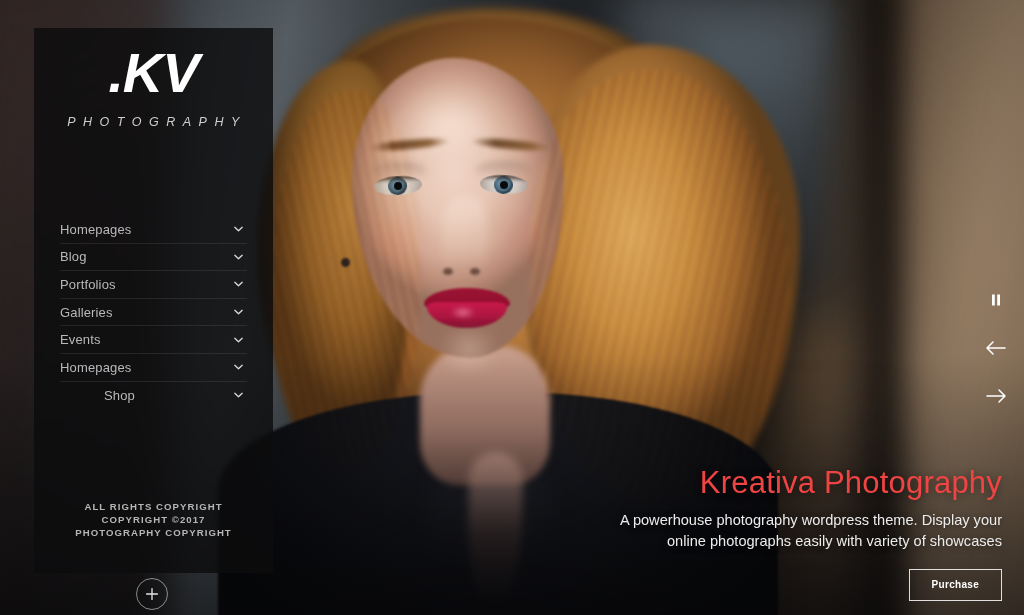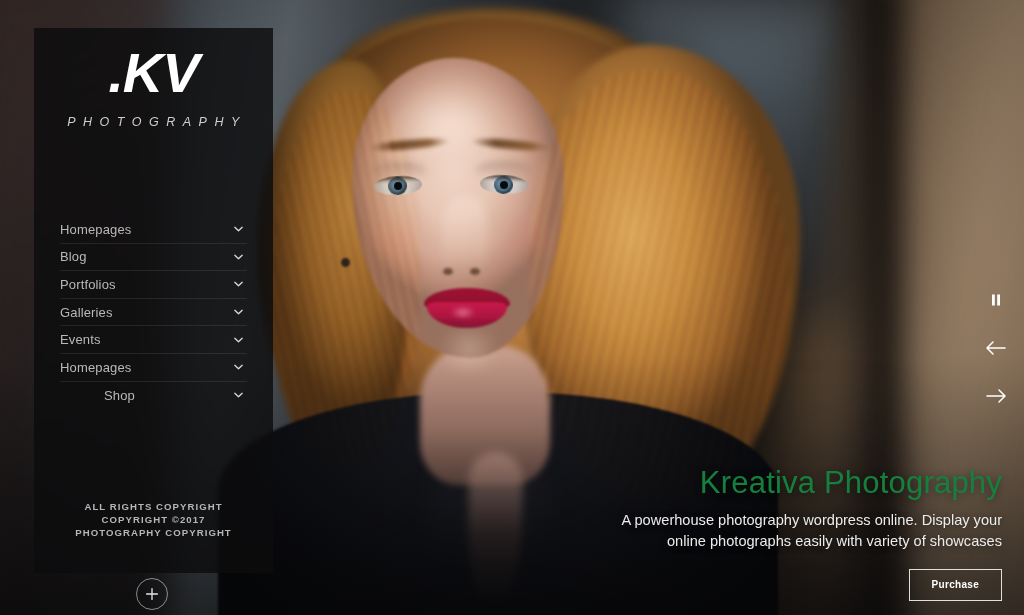--- a/index.html
+++ b/index.html
@@ -413,21 +413,21 @@
   
   .hero {
     position: absolute;
     right: 22px; bottom: 14px;
     width: 640px;
     text-align: right;
     z-index: 12;
   }
   .hero-title {
     font-size: 31px;
-    color: #15803d;
+    color: #ef4444;
     font-weight: 400;
     line-height: 1.18;
     letter-spacing: .2px;
     text-shadow: 0 1px 8px rgba(0,0,0,.45);
   }
   .hero-sub {
     margin-top: 8px;
     font-size: 14.6px;
     color: #ececec;
     line-height: 21px;
@@ -607,19 +607,19 @@
     <div class="ctrl">
       <svg width="22" height="16" viewBox="0 0 22 16">
         <path d="M2 8 L20 8 M14 2 L20 8 L14 14" fill="none" stroke="#ffffff" stroke-width="1.5" stroke-linecap="round" stroke-linejoin="round"></path>
       </svg>
     </div>
   </div>
 
   <div class="hero">
     <div class="hero-title">Kreativa Photography</div>
     <div class="hero-sub">
-      <div>A powerhouse photography wordpress online. Display your</div>
+      <div>A powerhouse photography wordpress theme. Display your</div>
       <div>online photographs easily with variety of showcases</div>
     </div>
     <button class="purchase-btn">Purchase</button>
   </div>
 
 </div>
 
 </body></html>

